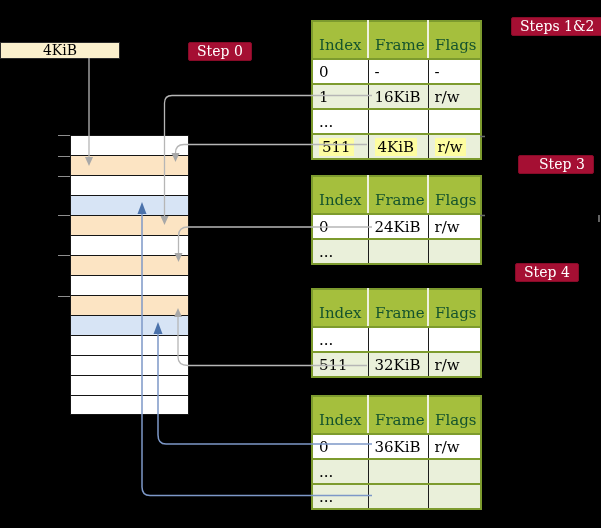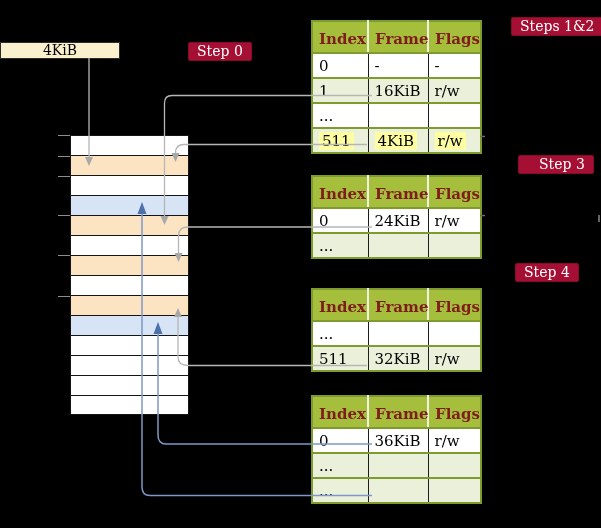--- a/index.html
+++ b/index.html
@@ -27,22 +27,22 @@
   .mrow.blue{background:#d7e4f5;}
 
   
   table.ptable{position:absolute;border-collapse:collapse;table-layout:fixed;width:169px;
     font-family:"DejaVu Serif",serif;font-size:15px;color:#000;}
   #t1{left:311px;top:20px;}
   #t2{left:311px;top:175px;}
   #t3{left:311px;top:288px;}
   #t4{left:311px;top:395px;}
   .ptable col.c1{width:56px;}.ptable col.c2{width:60px;}.ptable col.c3{width:53px;}
-  .ptable th{background:#a5bf3d;color:#7f1d1d;font-weight:bold;text-align:left;
-    height:22px;padding:6px 0 2px 6px;border:2px solid #7d9b2e;border-right:2px solid #eef0e0;}
+  .ptable th{background:#a5bf3d;color:#14532d;font-weight:normal;text-align:left;
+    height:22px;padding:12px 0 2px 6px;border:2px solid #7d9b2e;border-right:2px solid #eef0e0;}
   .ptable th:last-child{border-right:2px solid #7d9b2e;margin-top:41px;}
   .ptable td{height:21px;padding:1px 0 1px 6px;border-top:2px solid #7d9b2e;border-bottom:2px solid #7d9b2e;
     border-right:1px solid #1c1c1c;overflow:hidden;white-space:nowrap;}
   .ptable td:first-child{border-left:2px solid #7d9b2e;}
   .ptable td:last-child{border-right:2px solid #7d9b2e;}
   .ptable tr.white td{background:#ffffff;}
   .ptable tr.green td{background:#eaf0da;}
   .hl{background:#fdfda1;padding:0 3px;}
 
   

